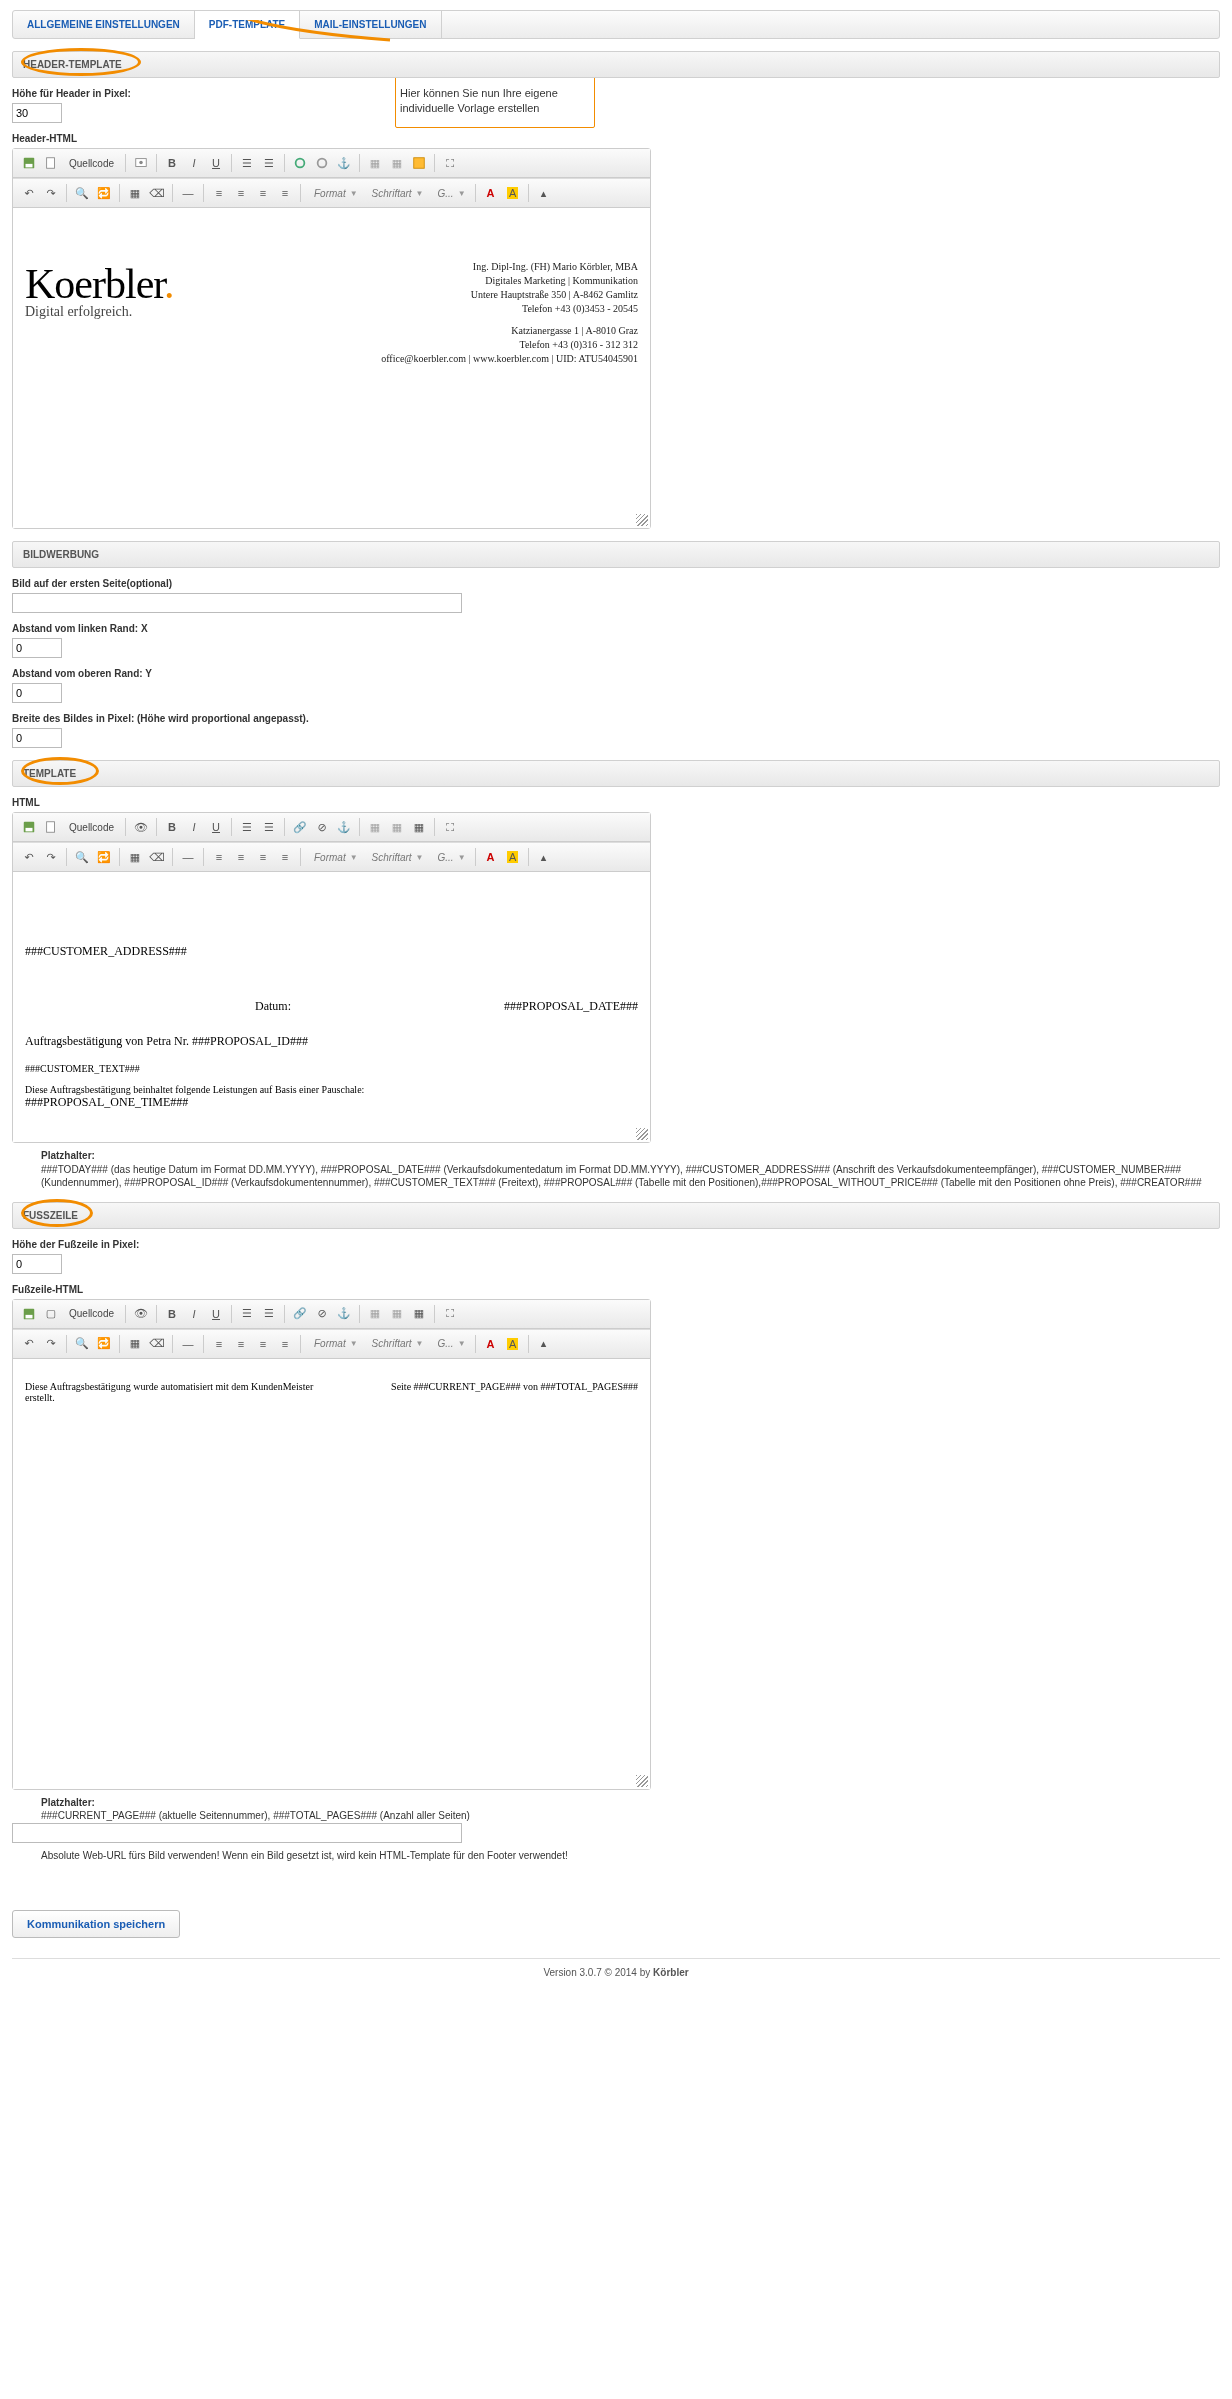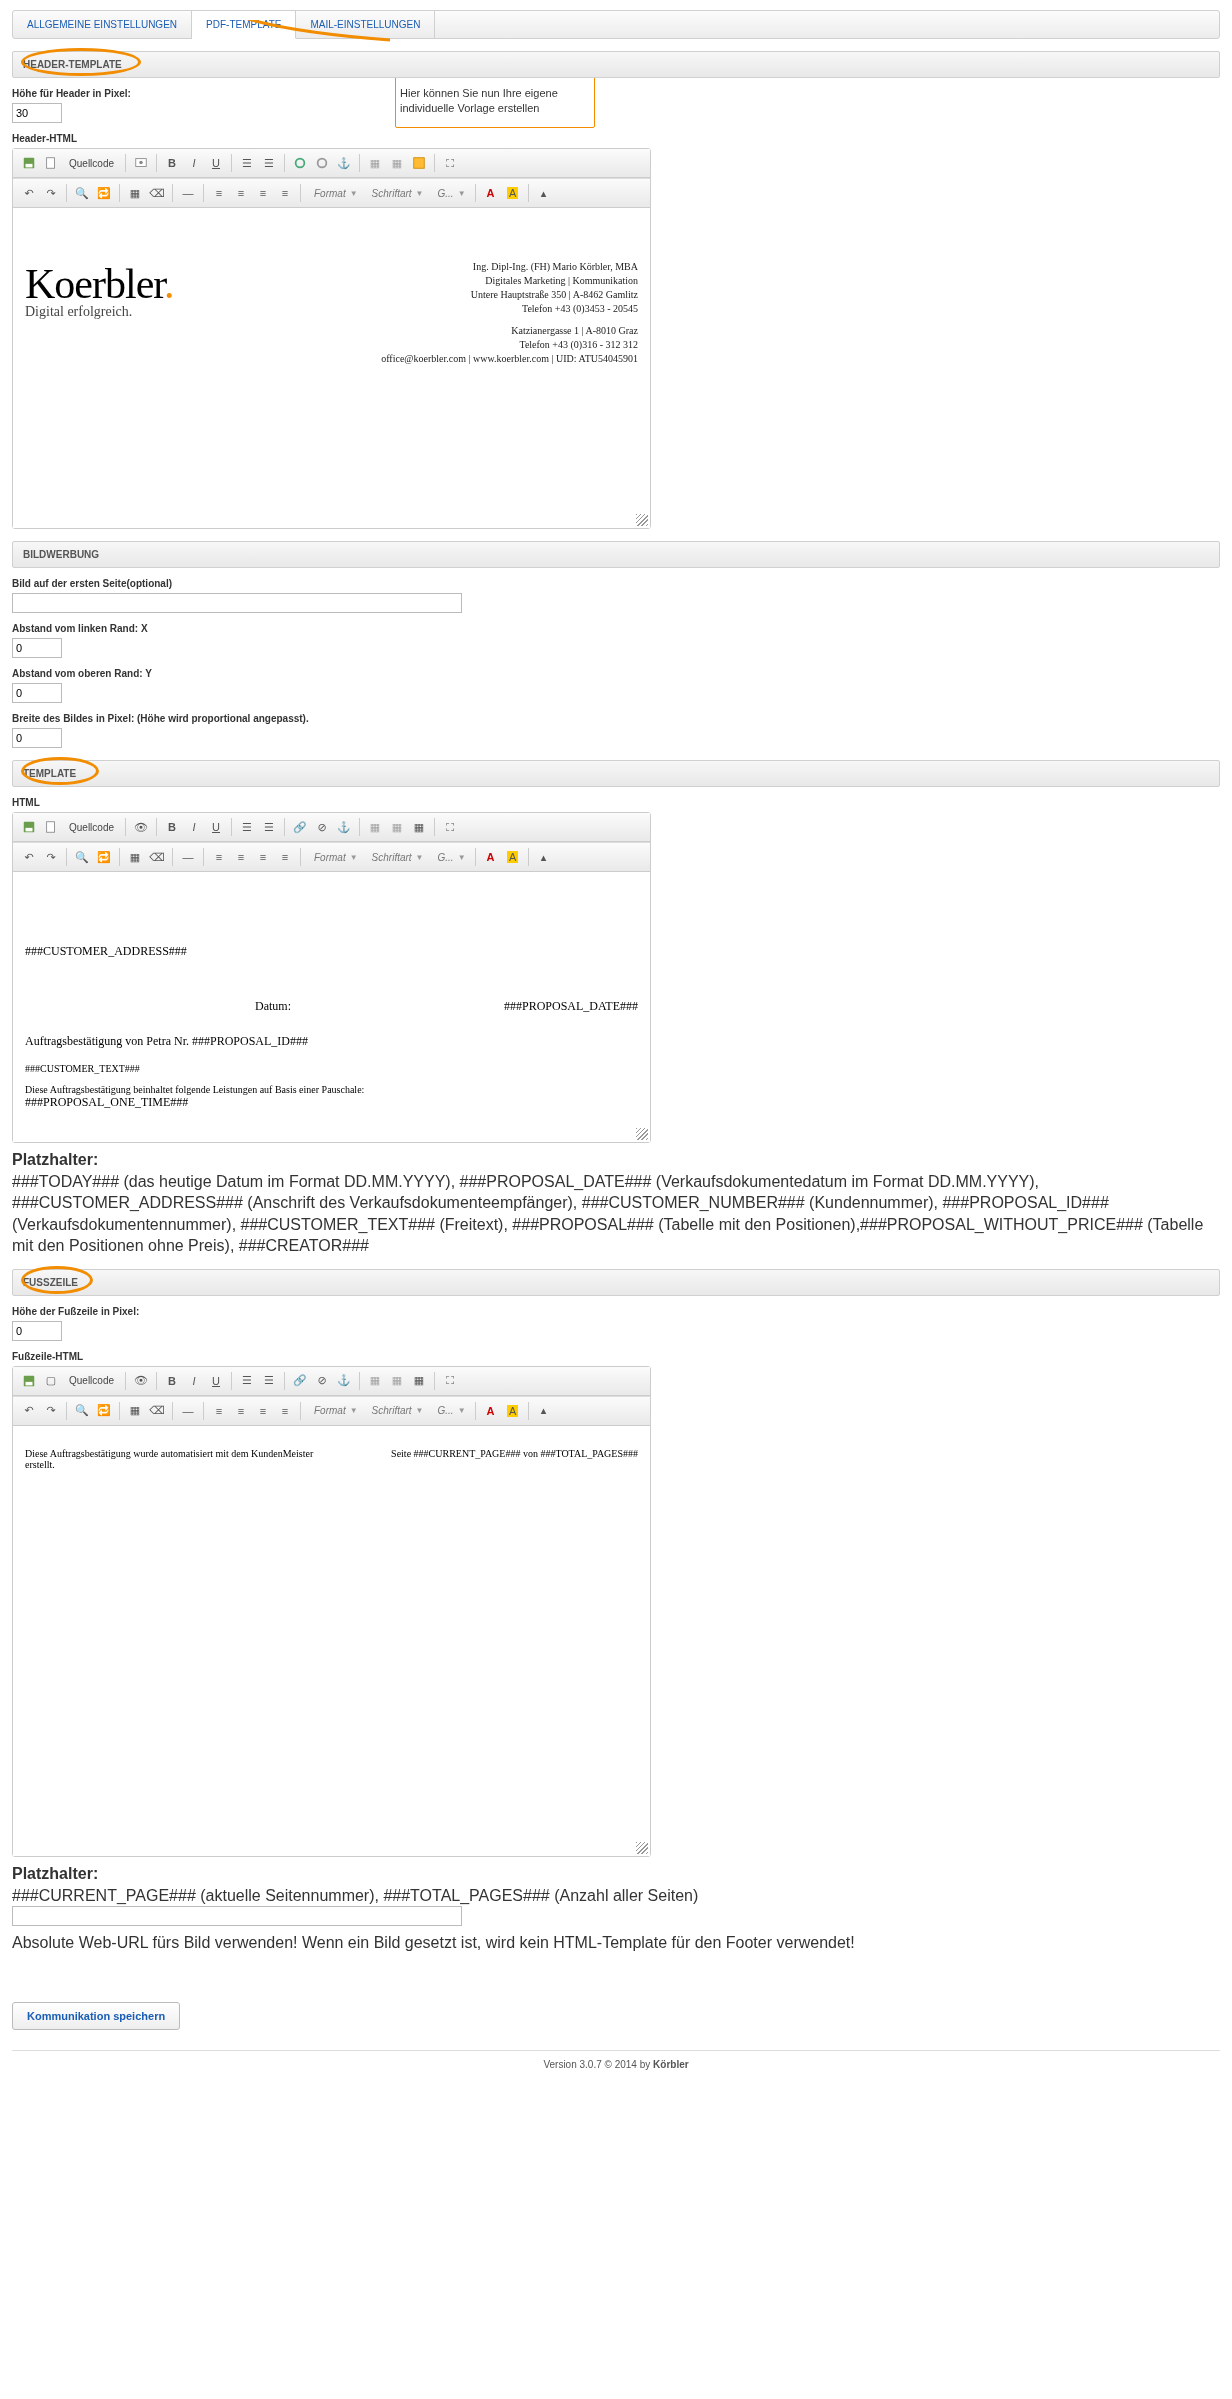--- a/index.html
+++ b/index.html
@@ -1,20 +1,20 @@
 <!DOCTYPE html>
 <html><head>
 <meta charset="utf-8">
 <style>
 * { box-sizing: border-box; margin: 0; padding: 0; }
 body { font-family: Arial, Helvetica, sans-serif; font-size: 11px; background: #fff; color: #333; width: 1232px; }
 .page { padding: 10px 12px 30px; }
 
 .tabs { background: linear-gradient(#fcfcfc,#ececec); border: 1px solid #d0d0d0; border-radius: 3px; display: flex; }
-.tab { padding: 8px 14px; font-size: 10px; font-weight: normal; color: #1a5db4; border-right: 1px solid #d0d0d0; cursor: pointer; text-align: center; }
+.tab { padding: 8px 14px; font-size: 10px; font-weight: bold; color: #1a5db4; border-right: 1px solid #d0d0d0; cursor: pointer; text-align: center; }
 .tab.active { background: #fff; border-bottom: 1px solid #fff; margin-bottom: -1px; }
 
 .section-h { background: linear-gradient(#f7f7f7,#e8e8e8); border: 1px solid #d0d0d0; border-radius: 2px; padding: 7px 10px; font-size: 10px; font-weight: bold; color: #555; margin-top: 12px; position: relative; }
 .circ { position: absolute; border: 3px solid #f28c00; border-radius: 50%/50%; pointer-events: none; }
 .circ1 { left: 8px; top: -4px; width: 120px; height: 28px; }
 .circ2 { left: 8px; top: -4px; width: 78px; height: 28px; }
 .circ3 { left: 8px; top: -4px; width: 72px; height: 28px; }
 
 .field-lbl { font-size: 10px; font-weight: bold; margin: 10px 0 4px; }
 input[type=text].tiny { width: 50px; padding: 3px; border: 1px solid #bbb; font-size: 11px; }
@@ -35,21 +35,21 @@
 .hdr-logo { display: flex; justify-content: space-between; align-items: flex-start; padding-top: 40px; }
 .logo-txt { font-family: Georgia, serif; }
 .logo-big { font-size: 42px; font-weight: 300; letter-spacing: -1px; }
 .logo-dot { color: #f28c00; }
 .logo-sub { font-size: 14px; color: #444; margin-top: -4px; }
 .hdr-right { text-align: right; font-size: 10px; line-height: 1.4; color: #222; }
 
 .body-canvas { min-height: 270px; }
 .foot-canvas { min-height: 430px; }
 
-.small-note { font-size: 16px; margin-top: 6px; line-height: 1.35; }
+.small-note { font-size: 10px; margin-top: 6px; line-height: 1.35; margin-left: 29px; }
 .small-note b { font-weight: bold; }
 
 .callout { position: absolute; left: 395px; top: 75px; width: 200px; }
 .callout-box { background: #fff; border: 1px solid #f28c00; border-radius: 2px; padding: 10px 4px; font-size: 11px; color: #333; line-height: 1.4; }
 .arrow-svg { position: absolute; left: 200px; top: 20px; width: 210px; height: 90px; pointer-events: none; }
 
 .save-btn { display: inline-block; margin-top: 18px; padding: 7px 14px; background: linear-gradient(#fff,#eee); border: 1px solid #bbb; border-radius: 3px; font-size: 11px; color: #1a5db4; font-weight: bold; cursor: pointer; }
 
 .footer-line { text-align: center; font-size: 10px; color: #555; margin-top: 20px; padding-top: 8px; border-top: 1px solid #ddd; }
 

